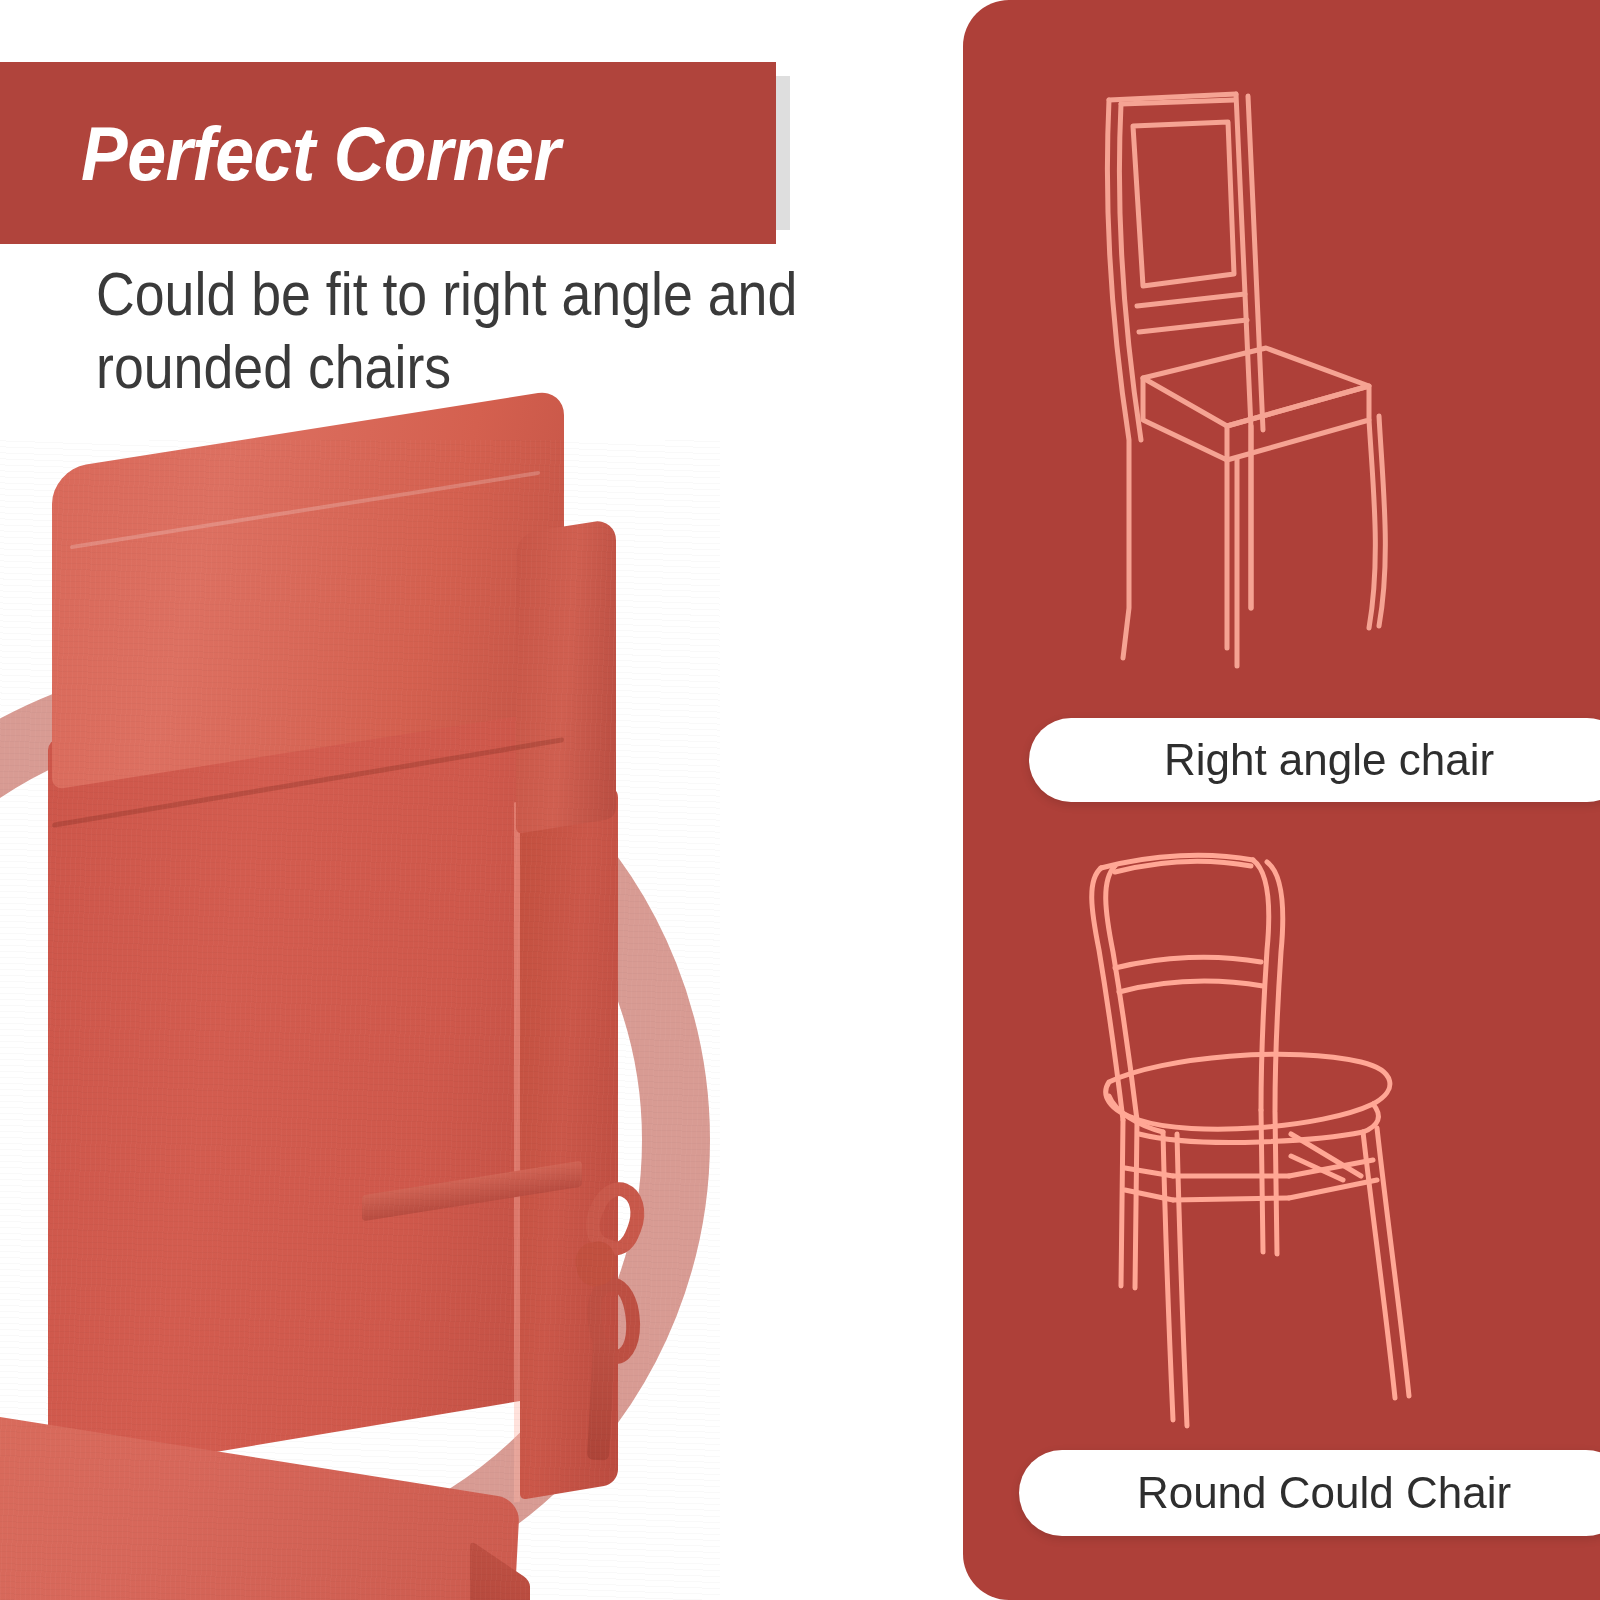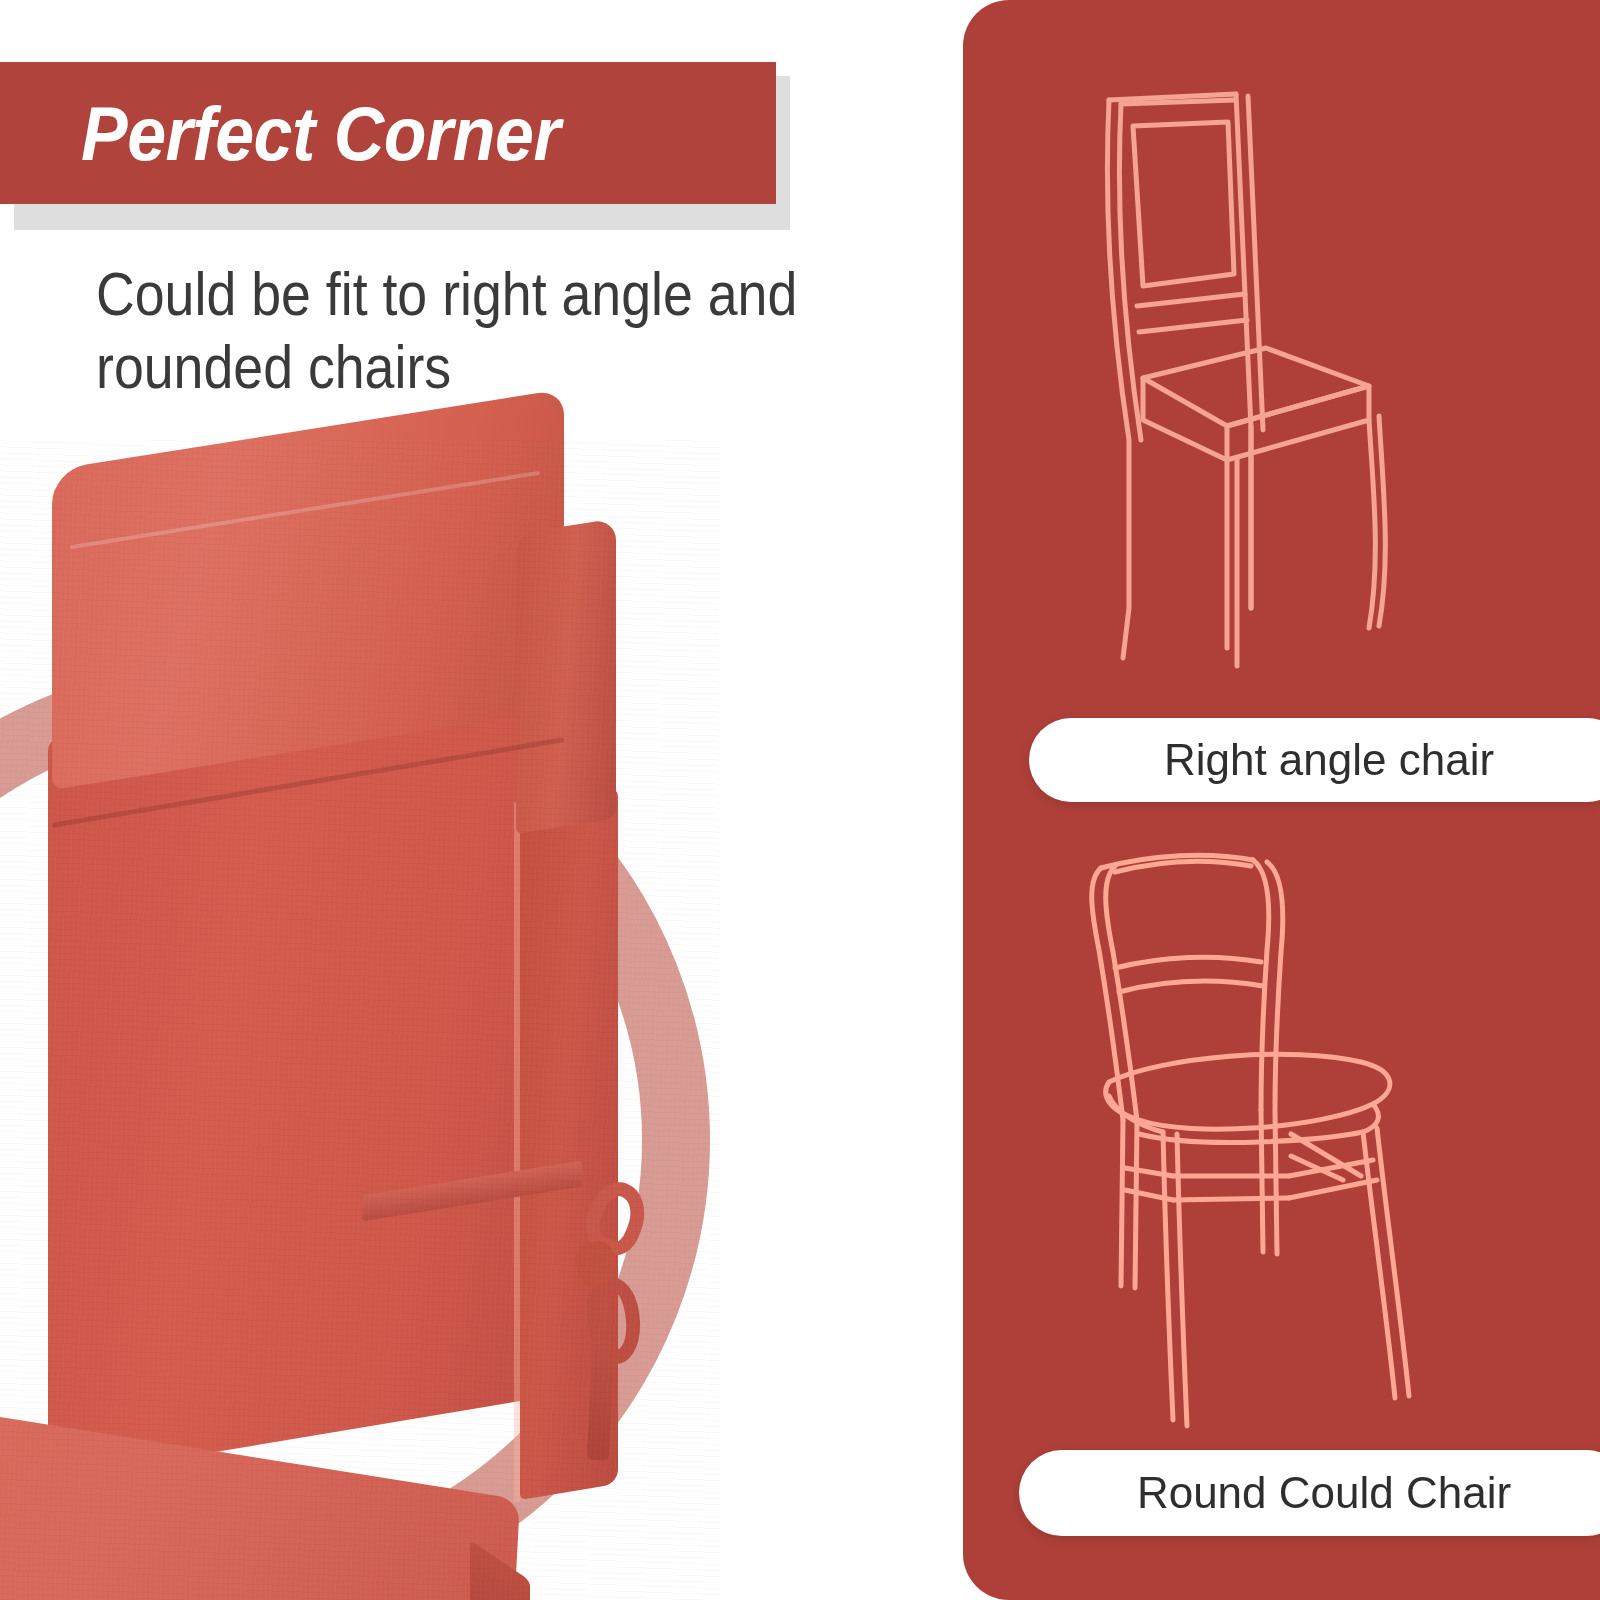--- a/index.html
+++ b/index.html
@@ -27,21 +27,21 @@
   }
   #banner-shadow {
     position:absolute;
     left:14px; top:14px;
     width:776px; height:154px;
     background:#dedede;
   }
   #banner-bar {
     position:absolute;
     left:0; top:0;
-    width:776px; height:142px;
+    width:776px; height:182px;
     background:#b0443c;
     display:flex;
     align-items:center;
   }
   #banner-title {
     color:#ffffff;
     font-size:76px;
     font-weight:bold;
     font-style:italic;
     letter-spacing:-0.5px;

